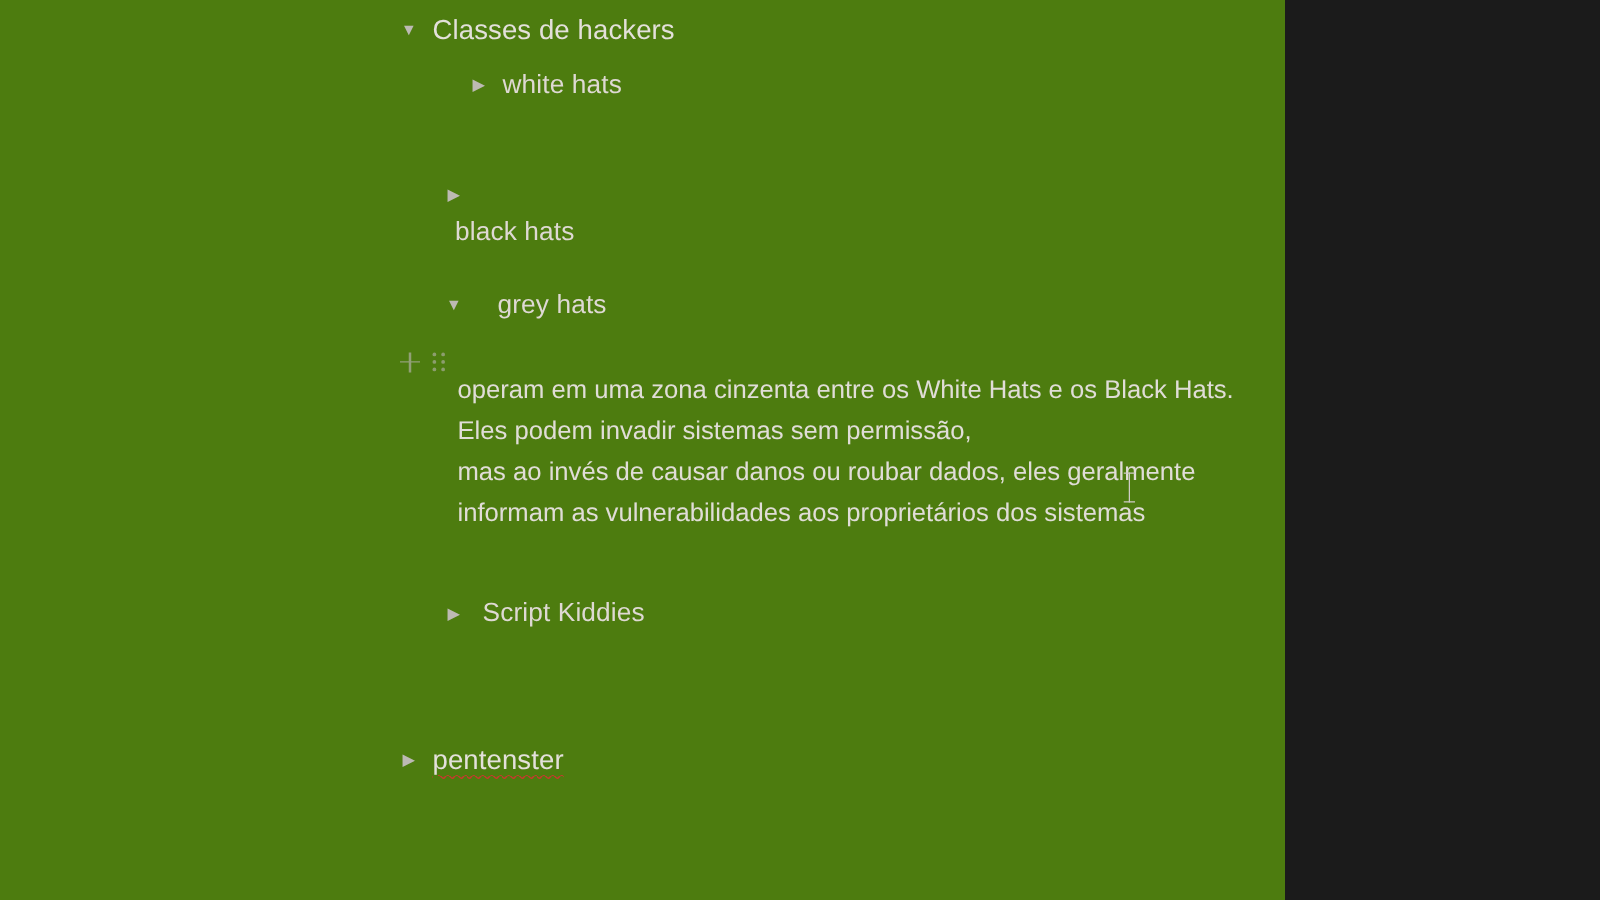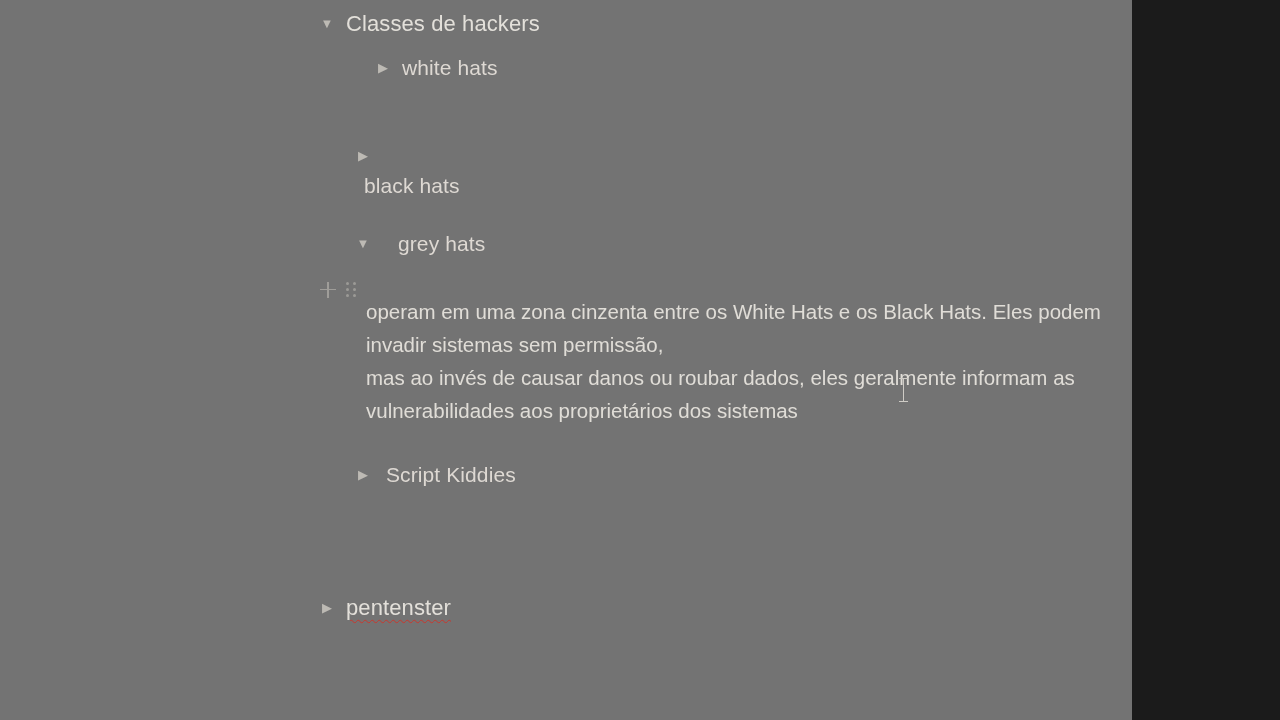--- a/index.html
+++ b/index.html
@@ -10,23 +10,23 @@
     height: 720px;
     overflow: hidden;
   }
   body {
     font-family: "Liberation Sans", sans-serif;
     color: #d6d3cd;
     -webkit-font-smoothing: antialiased;
   }
   .page {
     position: relative;
-    width: 1132px;
+    width: 1028px;
     height: 720px;
-    background: #737373;
+    background: #4d7c0f;
   }
 
   .node {
     position: absolute;
     display: flex;
     align-items: flex-start;
   }
 
   .arrow {
     width: 18px;
@@ -173,21 +173,21 @@
           <i></i>
           <i></i>
       </span>
     </div>
     <div class="para-text">operam em uma zona cinzenta entre os White Hats e os Black Hats. Eles podem invadir sistemas sem permissão,
 mas ao invés de causar danos ou roubar dados, eles geralmente informam as vulnerabilidades aos proprietários dos sistemas</div>
   </div>
 
   <div class="caret"></div>
 
-  <div class="node" style="left:354px; top:460px;">
+  <div class="node" style="left:354px; top:476px;">
     <span class="arrow collapsed"></span>
     <span class="title sub" style="padding-left:14px;">Script Kiddies</span>
   </div>
 
   <div class="node" style="left:318px; top:593px;">
     <span class="arrow collapsed"></span>
     <span class="title misspelled">pentenster</span>
   </div>
 
 

